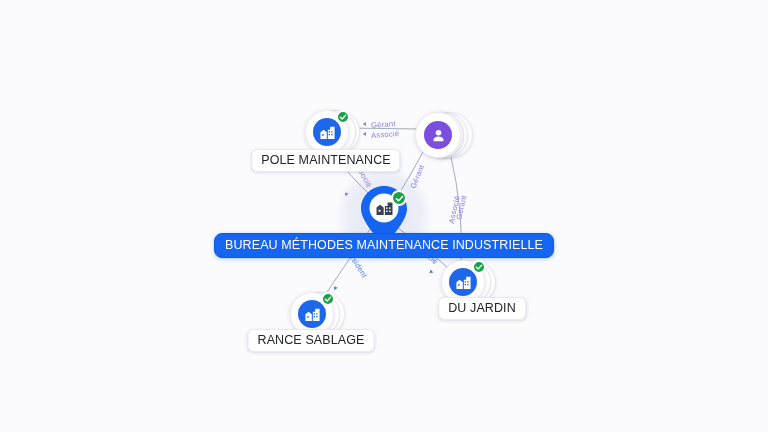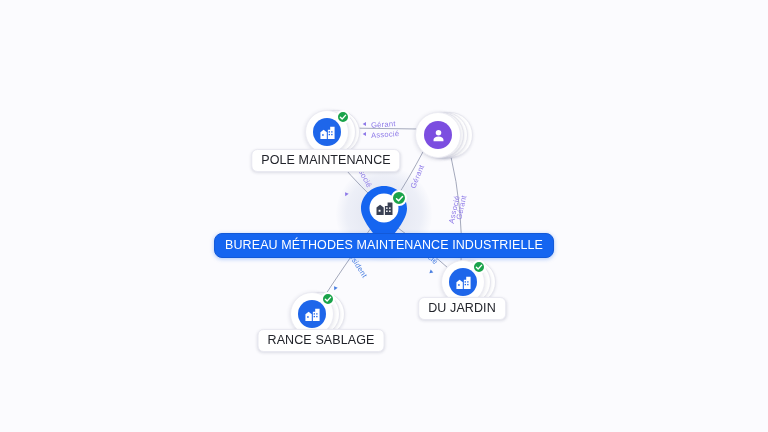--- a/index.html
+++ b/index.html
@@ -244,21 +244,21 @@
           <rect x="4.4" y="14.4" width="2.2" height="2.2" fill="#1e66ea"></rect>
         </svg>
       </div>
       <div class="badge-check" style="right:-2px; top:-1px; width:14px; height:14px;">
         <svg width="8" height="8" viewBox="0 0 24 24">
           <path fill="none" stroke="#ffffff" stroke-width="4" stroke-linecap="round" stroke-linejoin="round" d="M4 12.5 L9.5 18 L20 6.5"></path>
         </svg>
       </div>
     </div>
   </div>
-  <div class="node-label" style="left:462px; top:297px;">DU JARDIN</div>
+  <div class="node-label" style="left:482px; top:297px;">DU JARDIN</div>
 
   <div class="node" style="left:311px; top:313px; width:0; height:0;">
     <div class="stack" style="left:-10px; top:-21px; width:42px; height:42px;"></div>
     <div class="stack" style="left:-15px; top:-21px; width:42px; height:42px;"></div>
     <div class="disc" style="position:absolute; left:-21px; top:-21px; width:42px; height:42px;">
       <div class="inner-circle" style="width:28px; height:28px; background:#1e66ea;">
         <svg width="17" height="17" viewBox="0 0 24 24">
           <path fill="#ffffff" d="M2 21h9v-9.5L6.5 8 2 11.5V21z"></path>
           <path fill="#ffffff" d="M12.5 21H22V4h-6.2v4.2h-3.3V21z"></path>
           <rect x="13.6" y="10.2" width="1.9" height="1.9" fill="#1e66ea"></rect>
@@ -268,15 +268,15 @@
           <rect x="4.4" y="14.4" width="2.2" height="2.2" fill="#1e66ea"></rect>
         </svg>
       </div>
       <div class="badge-check" style="right:-2px; top:-1px; width:14px; height:14px;">
         <svg width="8" height="8" viewBox="0 0 24 24">
           <path fill="none" stroke="#ffffff" stroke-width="4" stroke-linecap="round" stroke-linejoin="round" d="M4 12.5 L9.5 18 L20 6.5"></path>
         </svg>
       </div>
     </div>
   </div>
-  <div class="node-label" style="left:321px; top:329px;">RANCE SABLAGE</div>
+  <div class="node-label" style="left:311px; top:329px;">RANCE SABLAGE</div>
 
 </div>
 
 </body></html>

